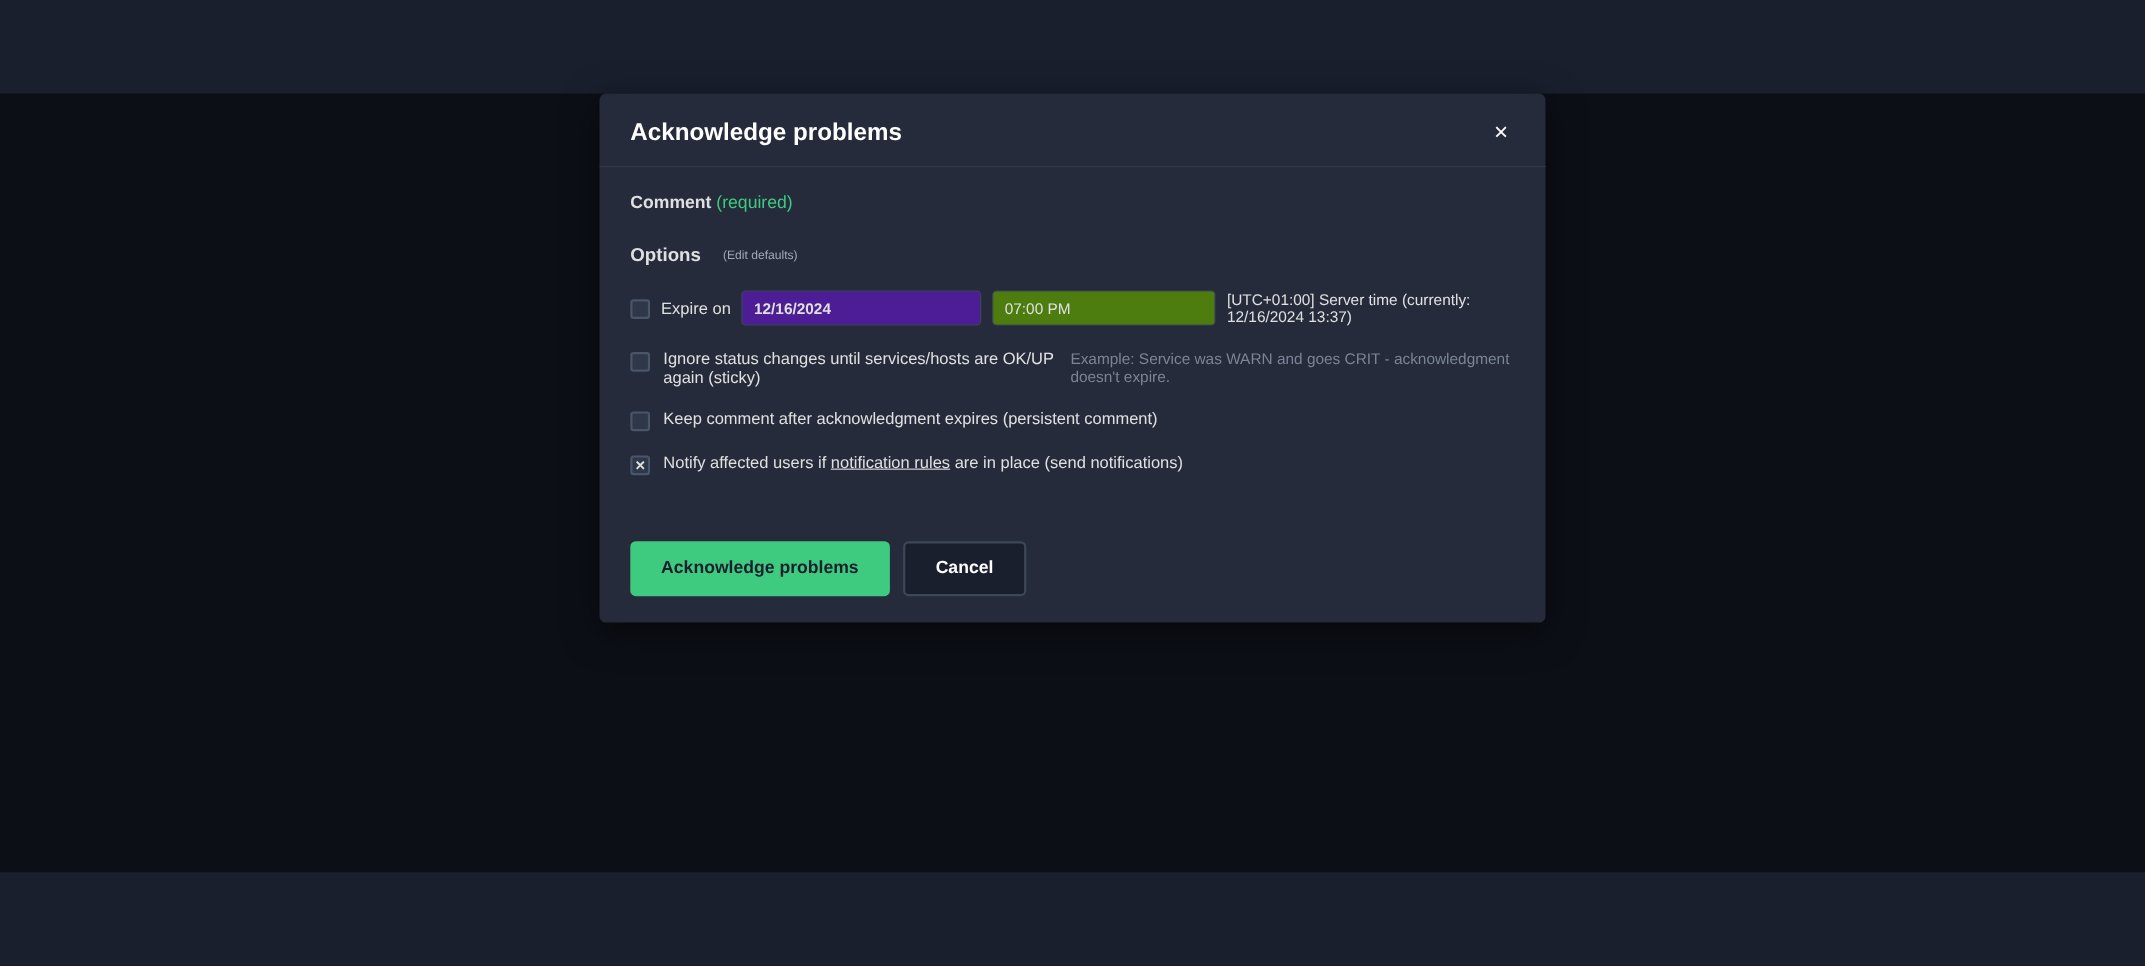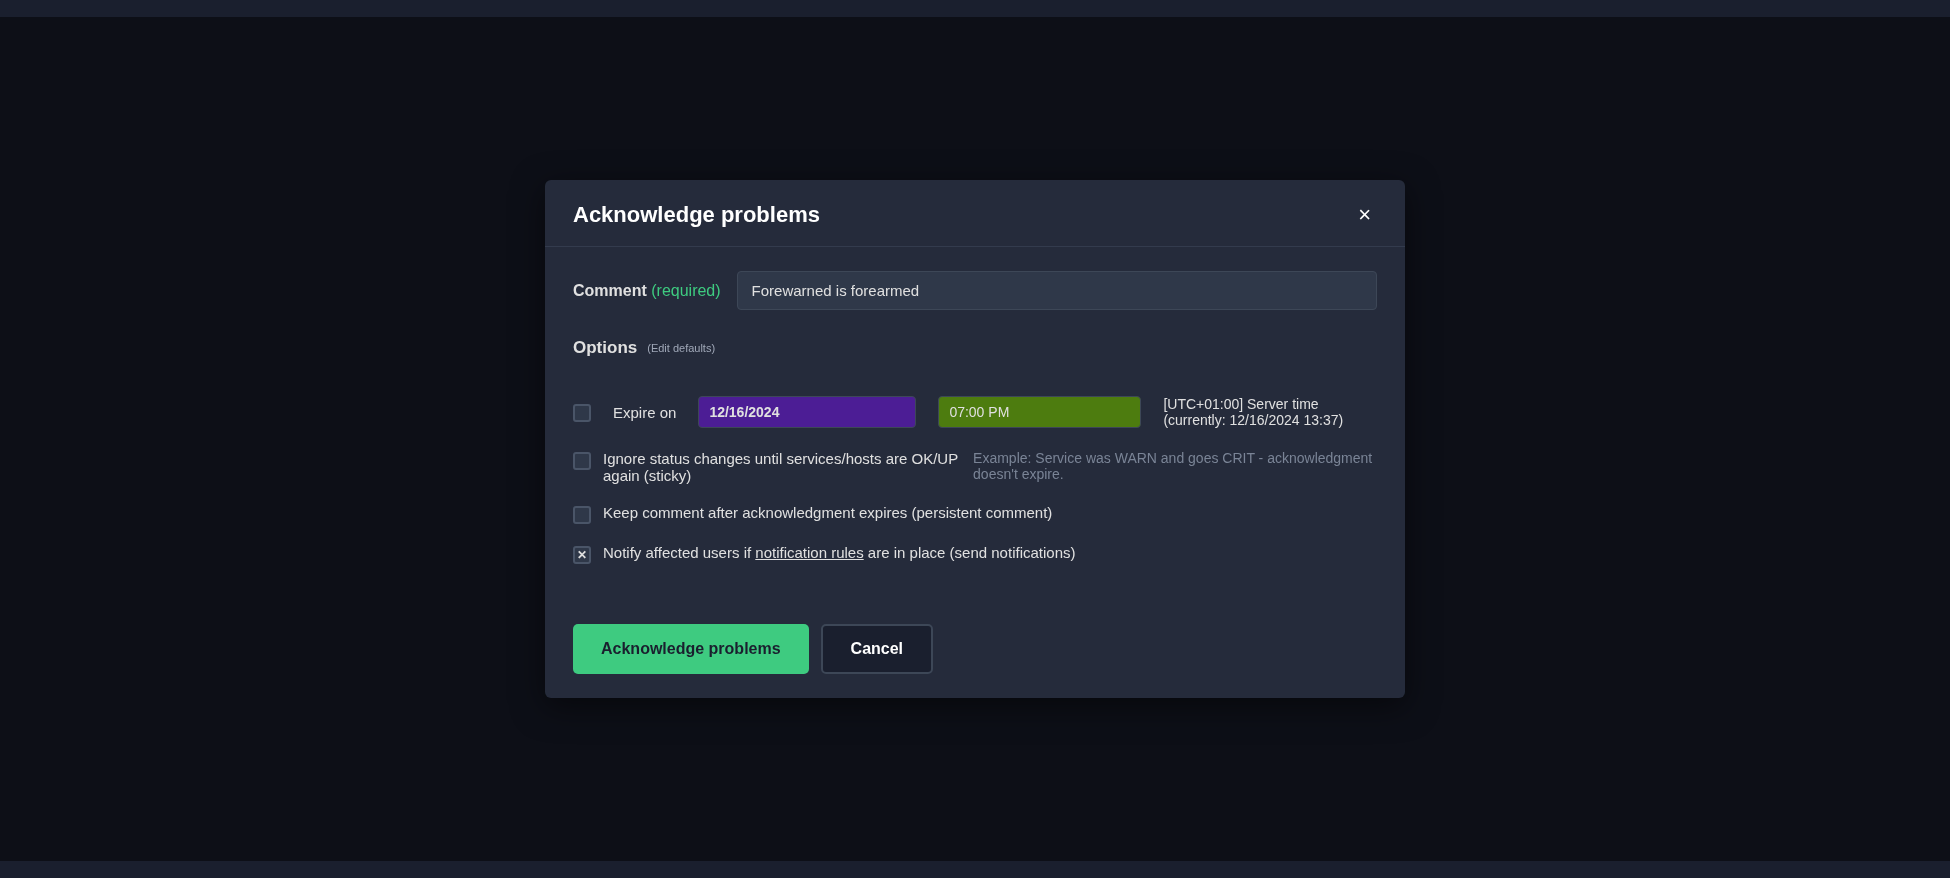--- a/index.html
+++ b/index.html
@@ -12,24 +12,24 @@
       background: #1a1f2e;
       display: flex;
       align-items: center;
       justify-content: center;
       min-height: 100vh;
       font-family: -apple-system, BlinkMacSystemFont, 'Segoe UI', sans-serif;
     }
 
     .modal-overlay {
       width: 1950px;
-      height: 844px;
+      height: 708px;
       background: rgba(0,0,0,0.5);
       display: flex;
-      align-items: center;
+      align-items: flex-start;
       justify-content: center;
     }
 
     .modal {
       background: #252b3b;
       border-radius: 6px;
       width: 860px;
       padding: 0;
       color: #e0e0e0;
       box-shadow: 0 8px 32px rgba(0,0,0,0.5);
@@ -89,22 +89,22 @@
       border-radius: 4px;
       color: #e0e0e0;
       font-size: 15px;
       padding: 10px 14px;
       outline: none;
     }
 
     .options-header {
       display: flex;
       align-items: center;
-      gap: 10px;
-      margin-bottom: 38px;
+      gap: 20px;
+      margin-bottom: 22px;
     }
 
     .options-label {
       font-size: 17px;
       font-weight: 700;
       color: #e0e0e0;
     }
 
     .edit-defaults-link {
       color: #a0a8b8;
@@ -116,21 +116,21 @@
     .option-row {
       display: flex;
       align-items: flex-start;
       gap: 12px;
       margin-bottom: 20px;
     }
 
     .expire-row {
       display: flex;
       align-items: center;
-      gap: 22px;
+      gap: 10px;
       margin-bottom: 22px;
     }
 
     .checkbox {
       width: 18px;
       height: 18px;
       background: #2f3849;
       border: 2px solid #4a5568;
       border-radius: 3px;
       flex-shrink: 0;
@@ -247,21 +247,20 @@
       <button class="close-btn">×</button>
     </div>
 
     <div class="modal-body">
 
       <div class="comment-row">
         <label class="comment-label">
           <span>Comment</span>
           <span class="required-text">(required)</span>
         </label>
-        <input class="comment-input" type="text" value="Forewarned is forearmed" style="">
       </div>
 
       <div class="options-header">
         <span class="options-label">Options</span>
         <a class="edit-defaults-link" href="#">(Edit defaults)</a>
       </div>
 
       <div class="expire-row">
         <div class="checkbox"></div>
         <span class="expire-label">Expire on</span>

